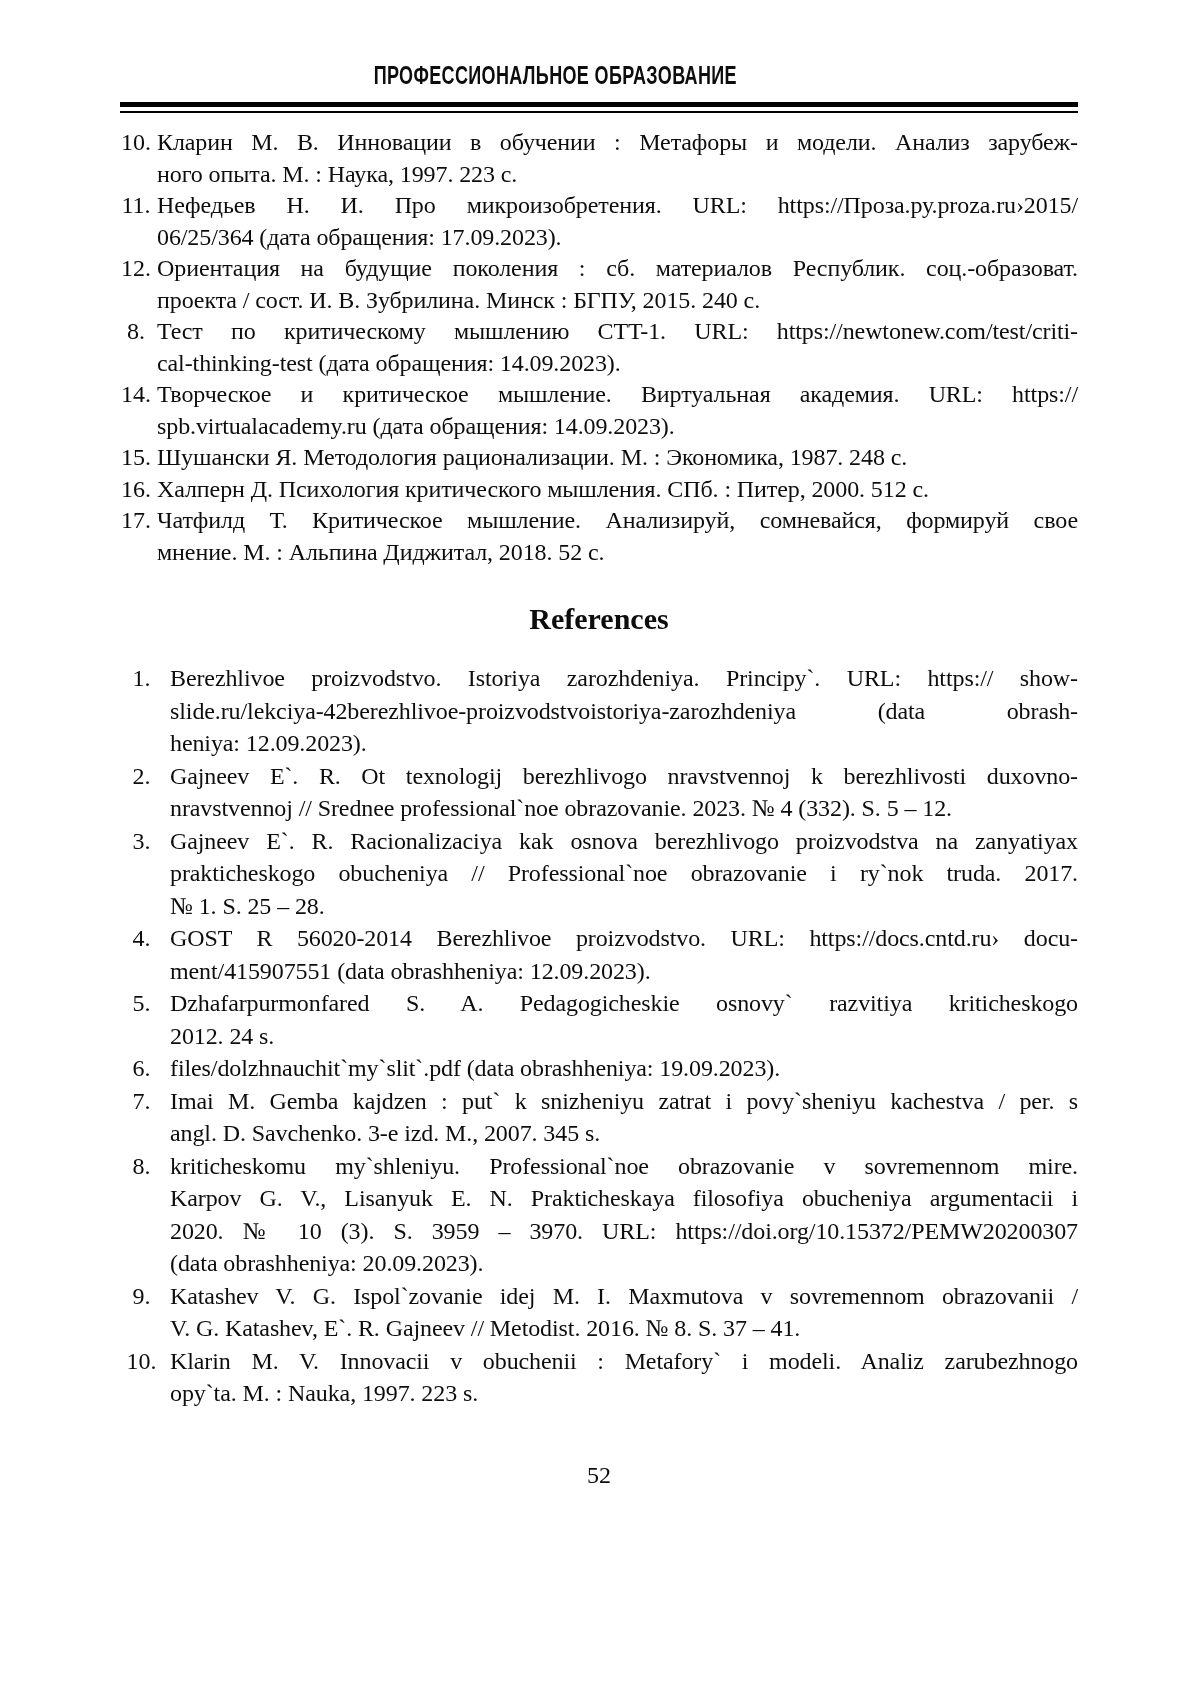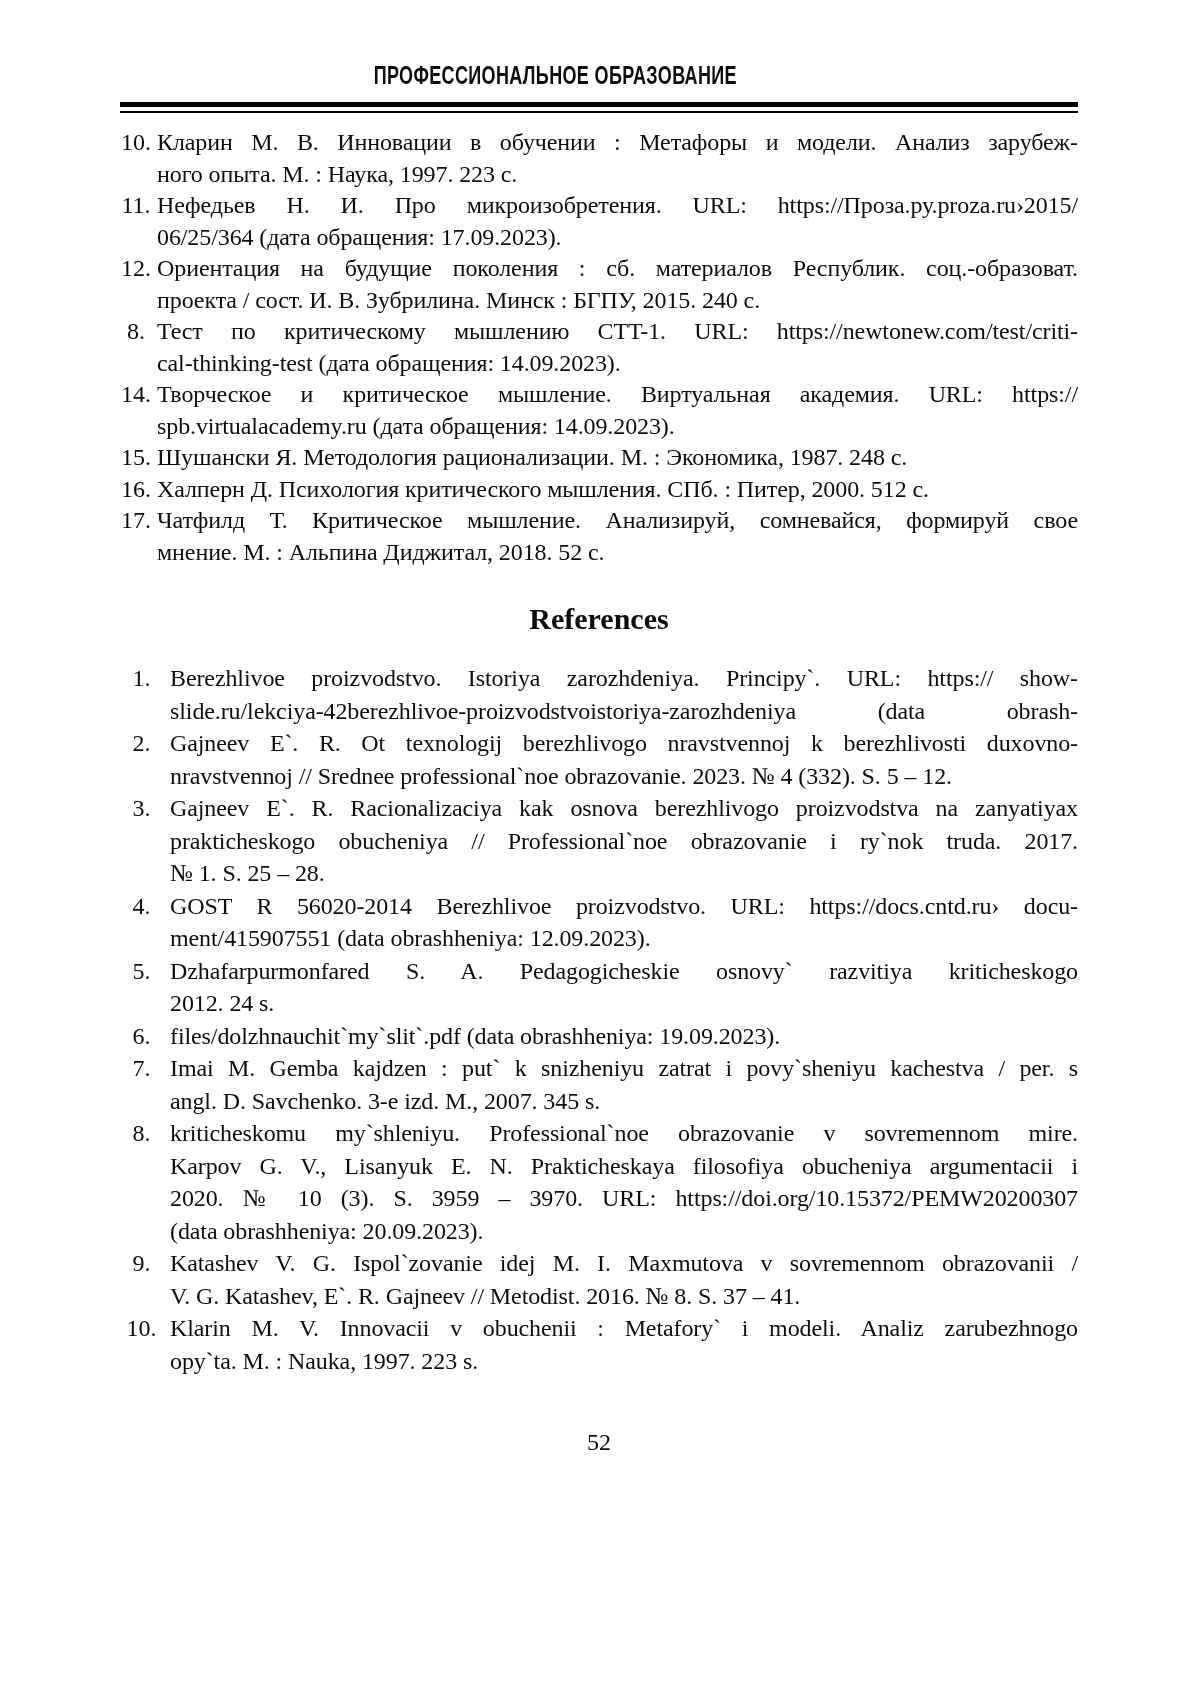--- a/index.html
+++ b/index.html
@@ -145,20 +145,21 @@
       </ol>
 
     <h2 class="refs-heading">References</h2>
 
     <ol class="ref-list list-en">
         <li class="ref-item">
           <span class="num">1.</span>
           <div class="body">
             <div class="line just">Berezhlivoe proizvodstvo. Istoriya zarozhdeniya. Principy`. URL: https:// show-</div>
             <div class="line just">slide.ru/lekciya-42berezhlivoe-proizvodstvoistoriya-zarozhdeniya (data obrash-</div>
+            <div class="line">heniya: 12.09.2023).</div>
           </div>
         </li>
         <li class="ref-item">
           <span class="num">2.</span>
           <div class="body">
             <div class="line just">Gajneev E`. R. Ot texnologij berezhlivogo nravstvennoj k berezhlivosti duxovno-</div>
             <div class="line">nravstvennoj // Srednee professional`noe obrazovanie. 2023. № 4 (332). S. 5 – 12.</div>
           </div>
         </li>
         <li class="ref-item">

